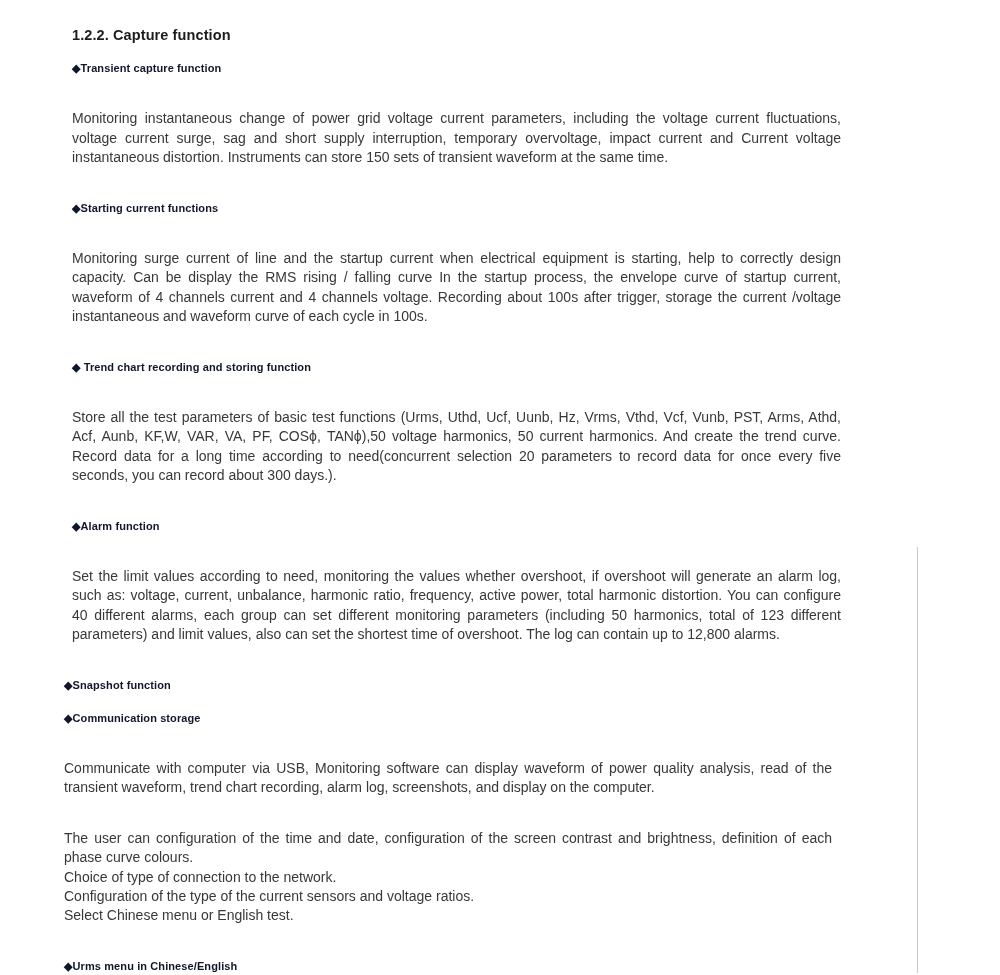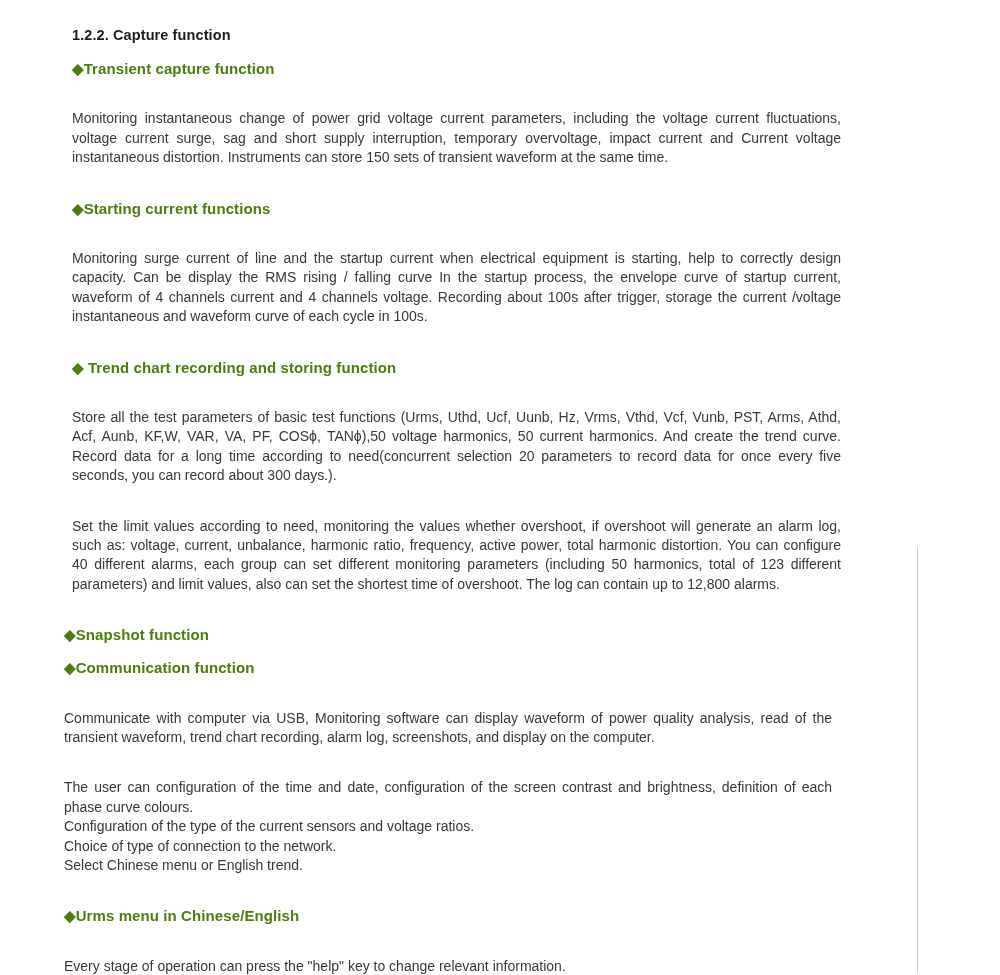--- a/index.html
+++ b/index.html
@@ -31,23 +31,23 @@
   }
   .h2 {
     font-size: 14.5px;
     font-weight: bold;
     color: #1c1c1c;
     line-height: 19.4px;
     margin: 13.5px 0;
     letter-spacing: 0.1px;
   }
   .h3 {
-    font-size: 15px;
+    font-size: 11px;
     font-weight: bold;
-    color: #4d7c0f;
+    color: #0f172a;
     line-height: 19.4px;
     margin: 13.5px 0;
     letter-spacing: 0.1px;
   }
   .p {
     font-size: 14px;
     color: #383838;
     line-height: 19.4px;
     text-align: justify;
     margin: 31px 0;
@@ -73,32 +73,33 @@
 <div class="page">
 
   <section class="col-top">
     <div class="h2">1.2.2. Capture function</div>
     <div class="h3">◆Transient capture function</div>
     <div class="p">Monitoring instantaneous change of power grid voltage current parameters, including the voltage current fluctuations, voltage current surge, sag and short supply interruption, temporary overvoltage, impact current and Current voltage instantaneous distortion. Instruments can store 150 sets of transient waveform at the same time.</div>
     <div class="h3">◆Starting current functions</div>
     <div class="p">Monitoring surge current of line and the startup current when electrical equipment is starting, help to correctly design capacity. Can be display the RMS rising / falling curve In the startup process, the envelope curve of startup current, waveform of 4 channels current and 4 channels voltage. Recording about 100s after trigger, storage the current /voltage instantaneous and waveform curve of each cycle in 100s.</div>
     <div class="h3">◆ Trend chart recording and storing function</div>
     <div class="p">Store all the test parameters of basic test functions (Urms, Uthd, Ucf, Uunb, Hz, Vrms, Vthd, Vcf, Vunb, PST, Arms, Athd, Acf, Aunb, KF,W, VAR, VA, PF, COSϕ, TANϕ),50 voltage harmonics, 50 current harmonics. And create the trend curve. Record data for a long time according to need(concurrent selection 20 parameters to record data for once every five seconds, you can record about 300 days.).</div>
+    <div class="h3">◆Alarm function</div>
     <div class="p">Set the limit values according to need, monitoring the values whether overshoot, if overshoot will generate an alarm log, such as: voltage, current, unbalance, harmonic ratio, frequency, active power, total harmonic distortion. You can configure 40 different alarms, each group can set different monitoring parameters (including 50 harmonics, total of 123 different parameters) and limit values, also can set the shortest time of overshoot. The log can contain up to 12,800 alarms.</div>
   </section>
 
   <section class="col-bottom">
     <div class="h3">◆Snapshot function</div>
-    <div class="h3">◆Communication function</div>
+    <div class="h3">◆Communication storage</div>
     <div class="p">Communicate with computer via USB, Monitoring software can display waveform of power quality analysis, read of the transient waveform, trend chart recording, alarm log, screenshots, and display on the computer.</div>
     <div class="p">
       <div class="pline">The user can configuration of the time and date, configuration of the screen contrast and brightness, definition of each phase curve colours.</div>
+      <div class="pline">Choice of type of connection to the network.</div>
       <div class="pline">Configuration of the type of the current sensors and voltage ratios.</div>
-      <div class="pline">Choice of type of connection to the network.</div>
-      <div class="pline">Select Chinese menu or English trend.</div>
+      <div class="pline">Select Chinese menu or English test.</div>
     </div>
     <div class="h3">◆Urms menu in Chinese/English</div>
     <div class="p">Every stage of operation can press the "help" key to change relevant information.</div>
   </section>
 
   <div class="vline"></div>
 
 </div>
 
 </body></html>

